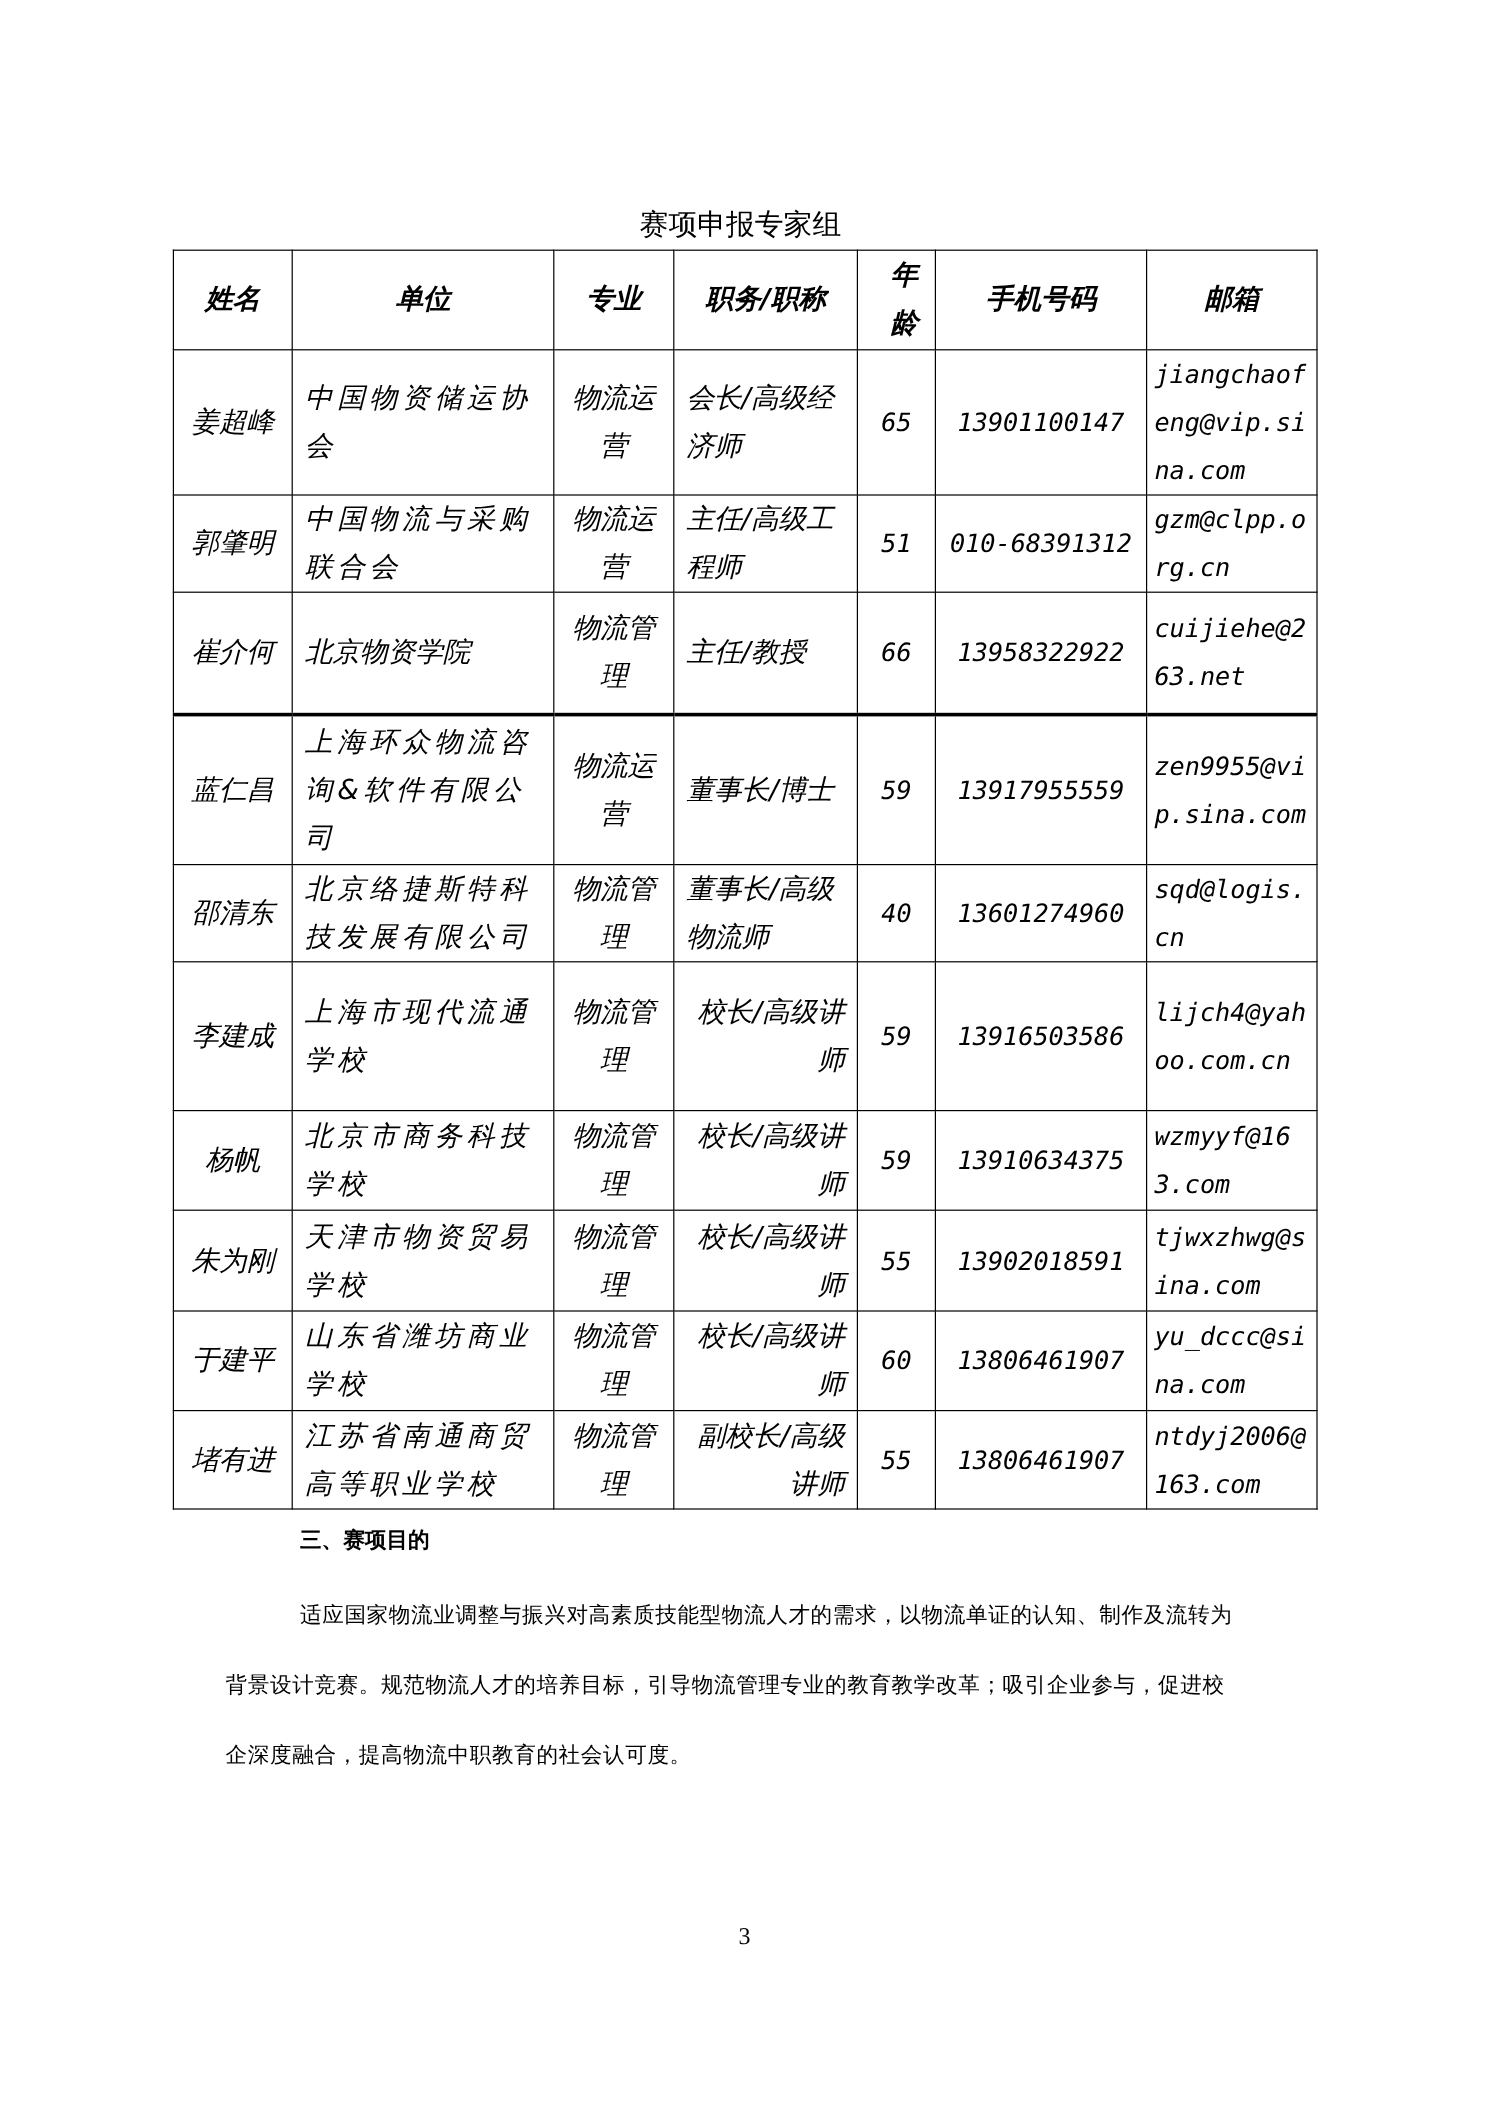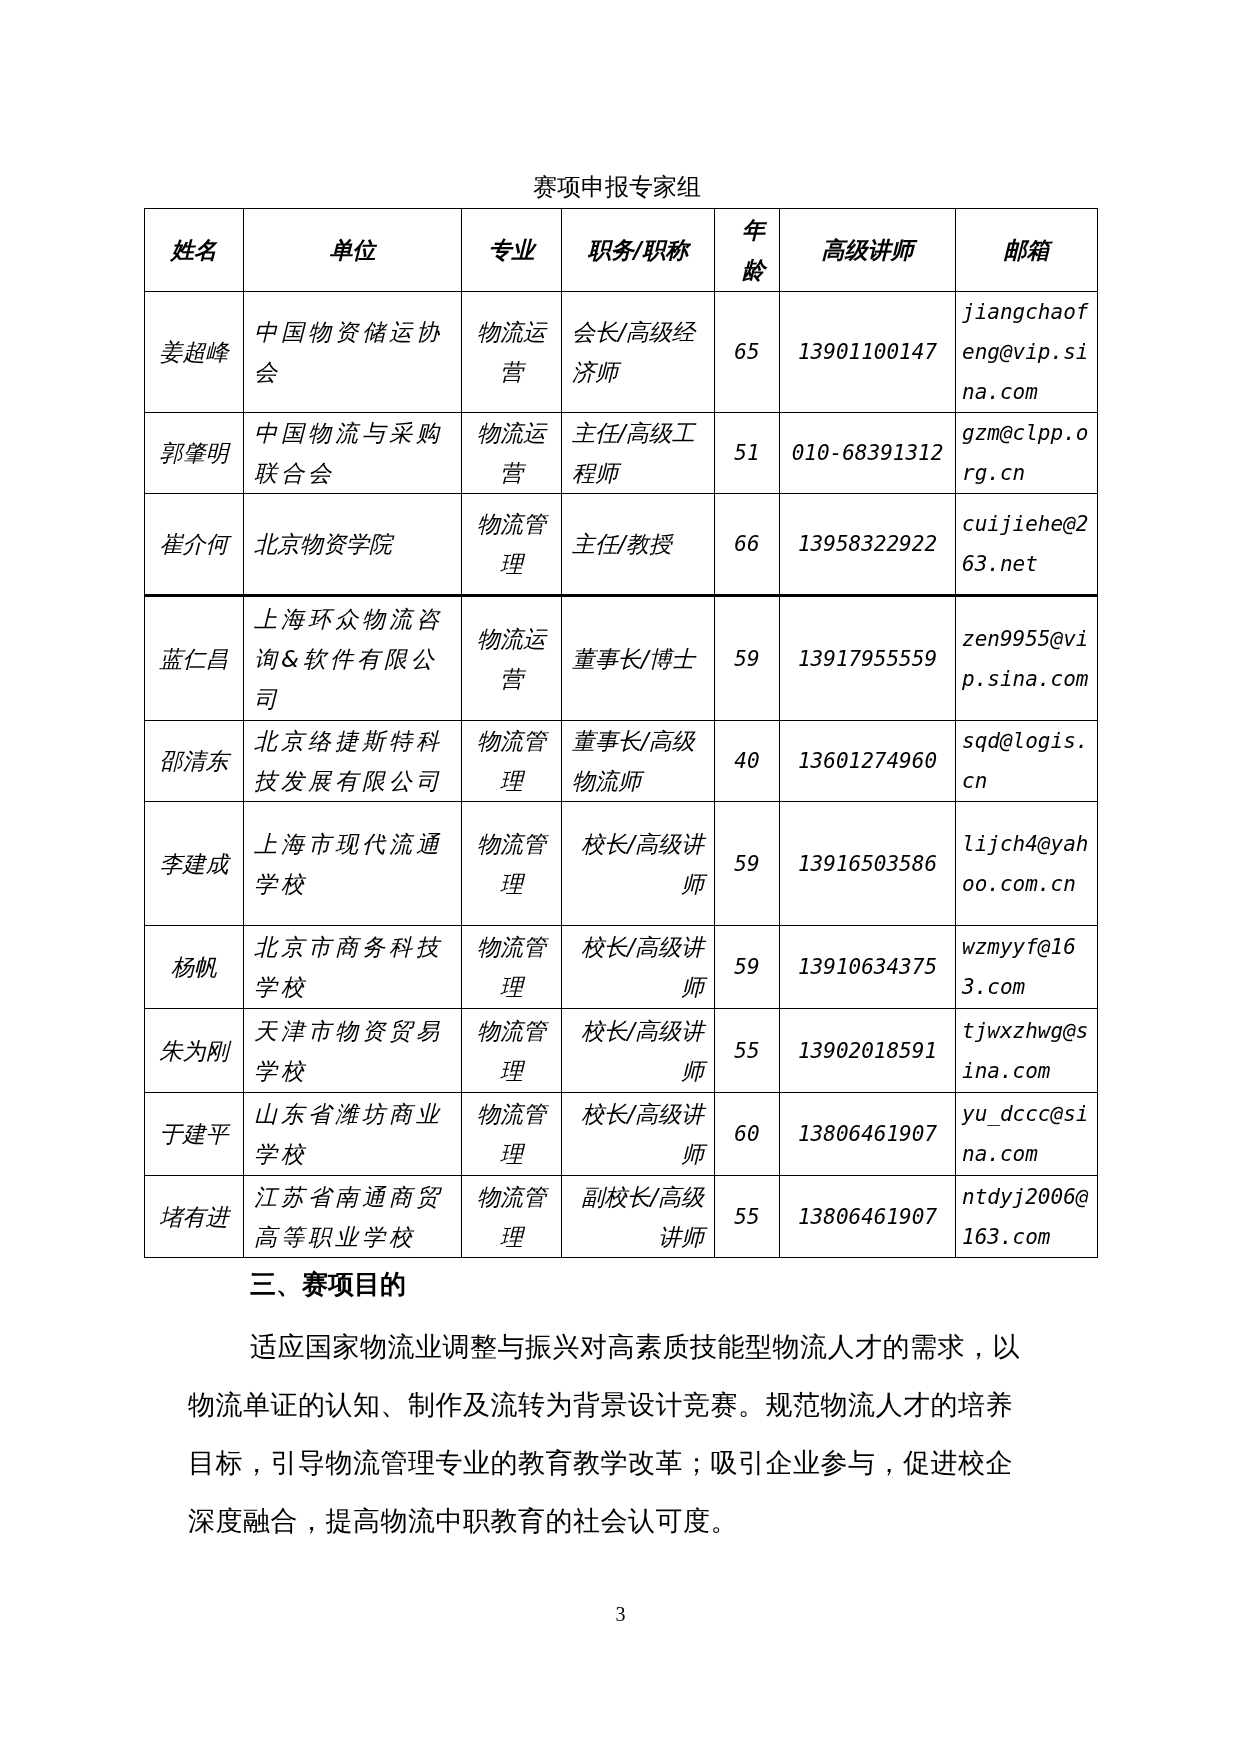--- a/index.html
+++ b/index.html
@@ -10,22 +10,22 @@
   table.experts th { font-weight: bold; text-align: center; font-size: 23px; line-height: 40px; }
   .c-name { text-align: center; padding: 0 4px !important; }
   .c-unit { text-align: left; letter-spacing: 4px; }
   .c-major { text-align: center; padding: 0 4px !important; }
   .c-title { text-align: left; }
   .c-title.center { text-align: right; }
   .c-age { text-align: center; padding: 0 2px !important; font-family: "DejaVu Sans Mono", "Liberation Mono", monospace; font-size: 21px !important; }
   .c-phone { text-align: center; padding: 0 4px !important; font-family: "DejaVu Sans Mono", "Liberation Mono", monospace; font-size: 21px !important; }
   .c-email { text-align: left; padding: 0 6px !important; font-family: "DejaVu Sans Mono", "Liberation Mono", monospace; font-size: 21px !important; line-height: 40px !important; }
   tr.bold-top td { border-top: 3px solid #000; }
-  .section-heading { position: absolute; left: 250px; top: 1264px; font-size: 26px; font-weight: bold; line-height: 40px; text-align: center; }
-  .para { position: absolute; left: 188px; top: 1318px; width: 850px; font-size: 27px; line-height: 58px; text-indent: 62px; letter-spacing: 0.5px; }
+  .section-heading { position: absolute; left: 250px; top: 1264px; font-size: 18px; font-weight: bold; line-height: 40px; text-align: center; }
+  .para { position: absolute; left: 188px; top: 1318px; width: 850px; font-size: 18px; line-height: 58px; text-indent: 62px; letter-spacing: 0.5px; }
   .page-num { position: absolute; left: 0; width: 1241px; top: 1603px; text-align: center; font-family: "Liberation Serif", "DejaVu Serif", serif; font-size: 20px; }
 </style>
 </head>
 <body>
 
 <div class="caption">赛项申报专家组</div>
 
 <table class="experts">
   <colgroup>
     <col style="width:99px">
@@ -36,21 +36,21 @@
     <col style="width:176px">
     <col style="width:142px">
   </colgroup>
   <thead>
     <tr style="height:83px">
       <th>姓名</th>
       <th>单位</th>
       <th>专业</th>
       <th>职务/职称</th>
       <th style="padding:0 27px;">年龄</th>
-      <th>高级讲师</th>
+      <th>手机号码</th>
       <th>邮箱</th>
     </tr>
   </thead>
   <tbody>
     <tr style="height:114px">
       <td class="c-name">姜超峰</td>
       <td class="c-unit">中国物资储运协会</td>
       <td class="c-major">物流运营</td>
       <td class="c-title">会长/高级经济师</td>
       <td class="c-age">65</td>

